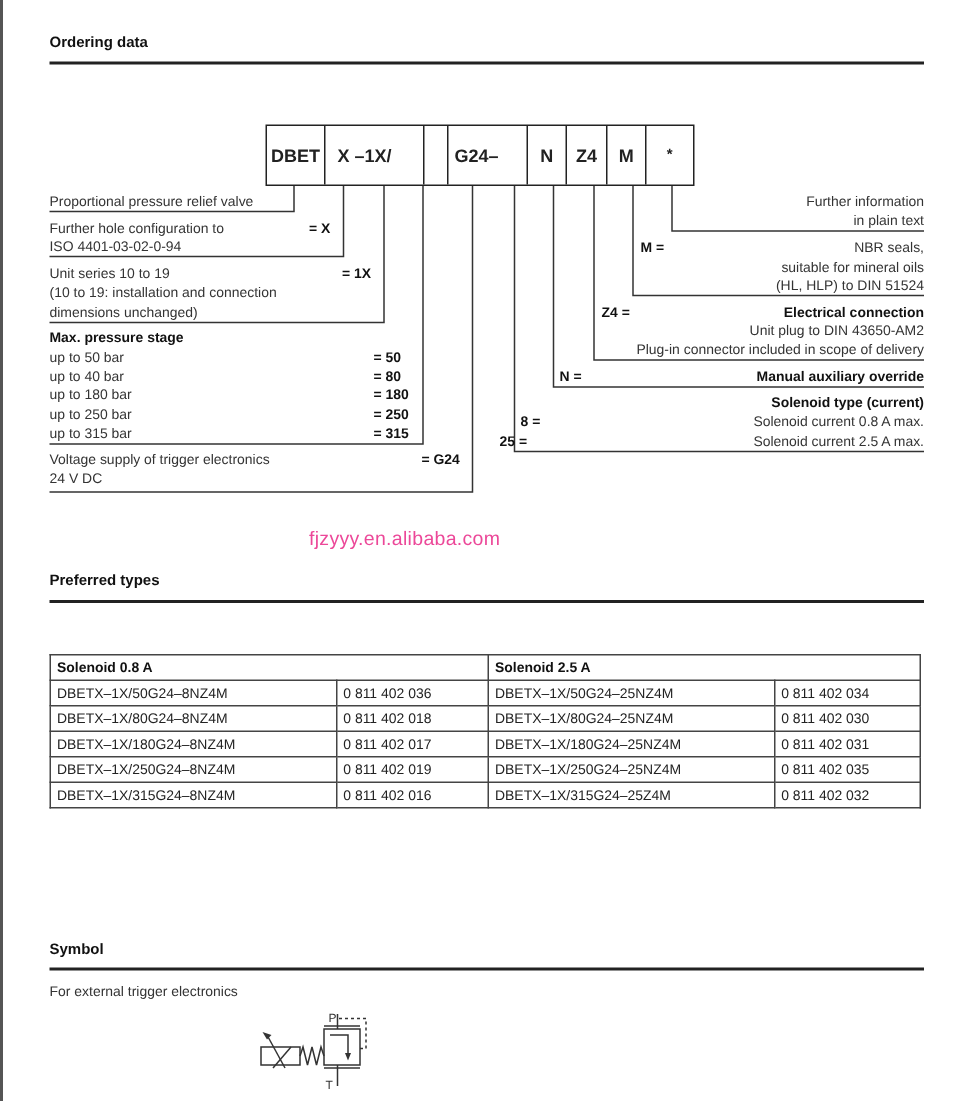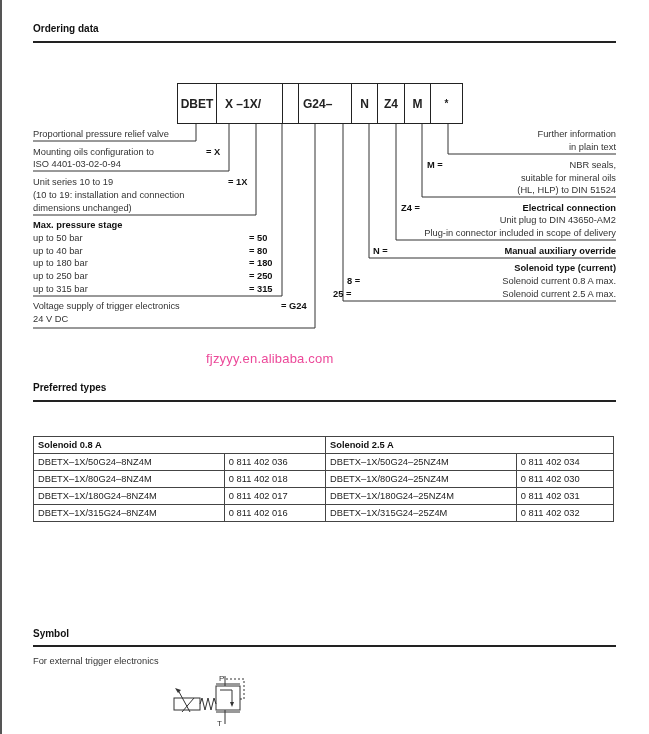--- a/index.html
+++ b/index.html
@@ -66,21 +66,21 @@
   <div class="cell" style="width:16px;"></div>
   <div class="cell" style="width:53px; justify-content:flex-start; padding-left:4px;">G24–</div>
   <div class="cell" style="width:26px;">N</div>
   <div class="cell" style="width:27px;">Z4</div>
   <div class="cell" style="width:26px;">M</div>
   <div class="cell" style="width:31px; font-size:10px;">*</div>
 </div>
 
 <div class="txt" style="left:33px; top:128px;">Proportional pressure relief valve</div>
 
-<div class="txt" style="left:33px; top:146px;">Mounting oils configuration to</div>
+<div class="txt" style="left:33px; top:146px;">Further hole configuration to</div>
 <div class="txt" style="left:33px; top:158px;">ISO 4401-03-02-0-94</div>
 <div class="txt b" style="left:206px; top:146px;">= X</div>
 
 <div class="txt" style="left:33px; top:176px;">Unit series 10 to 19</div>
 <div class="txt" style="left:33px; top:189px;">(10 to 19: installation and connection</div>
 <div class="txt" style="left:33px; top:202px;">dimensions unchanged)</div>
 <div class="txt b" style="left:228px; top:176px;">= 1X</div>
 
 <div class="txt b" style="left:33px; top:219px;">Max. pressure stage</div>
 <div class="txt" style="left:33px; top:232px;">up to 50 bar</div>
@@ -143,20 +143,26 @@
     <td>DBETX–1X/80G24–25NZ4M</td>
     <td>0 811 402 030</td>
   </tr>
   <tr>
     <td>DBETX–1X/180G24–8NZ4M</td>
     <td>0 811 402 017</td>
     <td>DBETX–1X/180G24–25NZ4M</td>
     <td>0 811 402 031</td>
   </tr>
   <tr>
+    <td>DBETX–1X/250G24–8NZ4M</td>
+    <td>0 811 402 019</td>
+    <td>DBETX–1X/250G24–25NZ4M</td>
+    <td>0 811 402 035</td>
+  </tr>
+  <tr>
     <td>DBETX–1X/315G24–8NZ4M</td>
     <td>0 811 402 016</td>
     <td>DBETX–1X/315G24–25Z4M</td>
     <td>0 811 402 032</td>
   </tr>
 </tbody>
   </table>
 
 <div class="h2" style="top:628px;">Symbol</div>
 <div class="h2-rule" style="top:645px;"></div>

